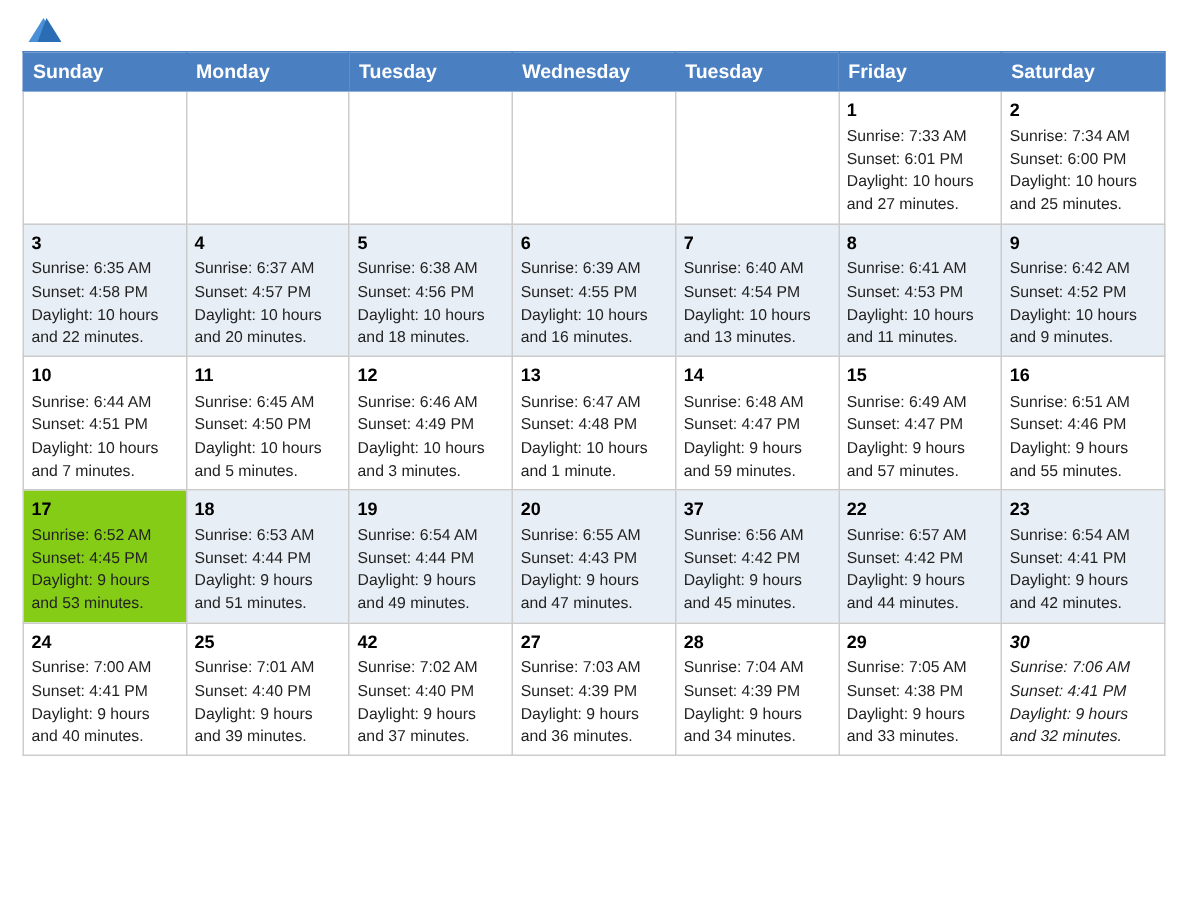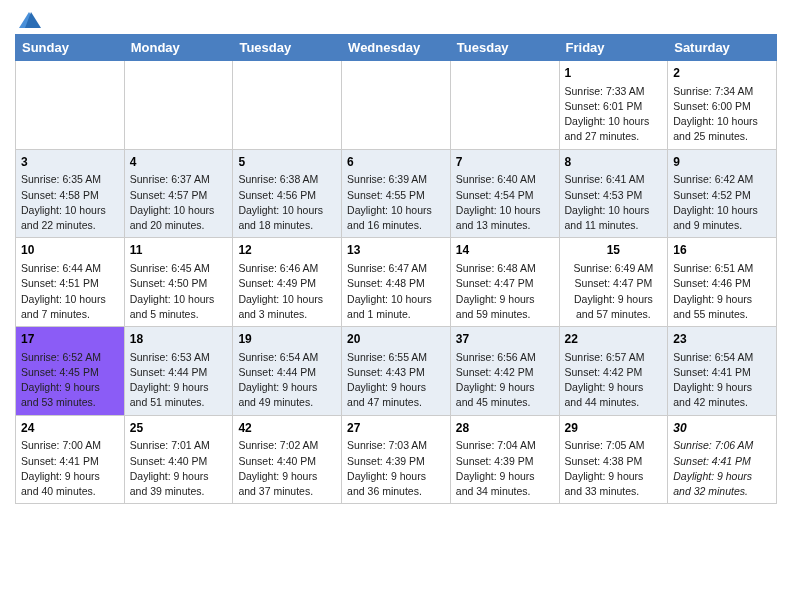--- a/index.html
+++ b/index.html
@@ -145,35 +145,35 @@
             <div class="day-info">Sunrise: 6:47 AM
 Sunset: 4:48 PM
 Daylight: 10 hours and 1 minute.</div>
           </td>
           <td style="background: rgb(255, 255, 255);">
             <span class="day-num">14</span>
             <div class="day-info">Sunrise: 6:48 AM
 Sunset: 4:47 PM
 Daylight: 9 hours and 59 minutes.</div>
           </td>
-          <td style="background: rgb(255, 255, 255); text-align: center;">
+          <td style="background: rgb(255, 255, 255);">
             <span class="day-num">15</span>
             <div class="day-info">Sunrise: 6:49 AM
 Sunset: 4:47 PM
 Daylight: 9 hours and 57 minutes.</div>
           </td>
           <td style="background: rgb(255, 255, 255);">
             <span class="day-num">16</span>
             <div class="day-info">Sunrise: 6:51 AM
 Sunset: 4:46 PM
 Daylight: 9 hours and 55 minutes.</div>
           </td>
         </tr>
         <tr>
-          <td style="background: #8b5cf6;">
+          <td style="background: #84cc16;">
             <span class="day-num">17</span>
             <div class="day-info">Sunrise: 6:52 AM
 Sunset: 4:45 PM
 Daylight: 9 hours and 53 minutes.</div>
           </td>
           <td style="background: rgb(232, 238, 245);">
             <span class="day-num">18</span>
             <div class="day-info">Sunrise: 6:53 AM
 Sunset: 4:44 PM
 Daylight: 9 hours and 51 minutes.</div>

